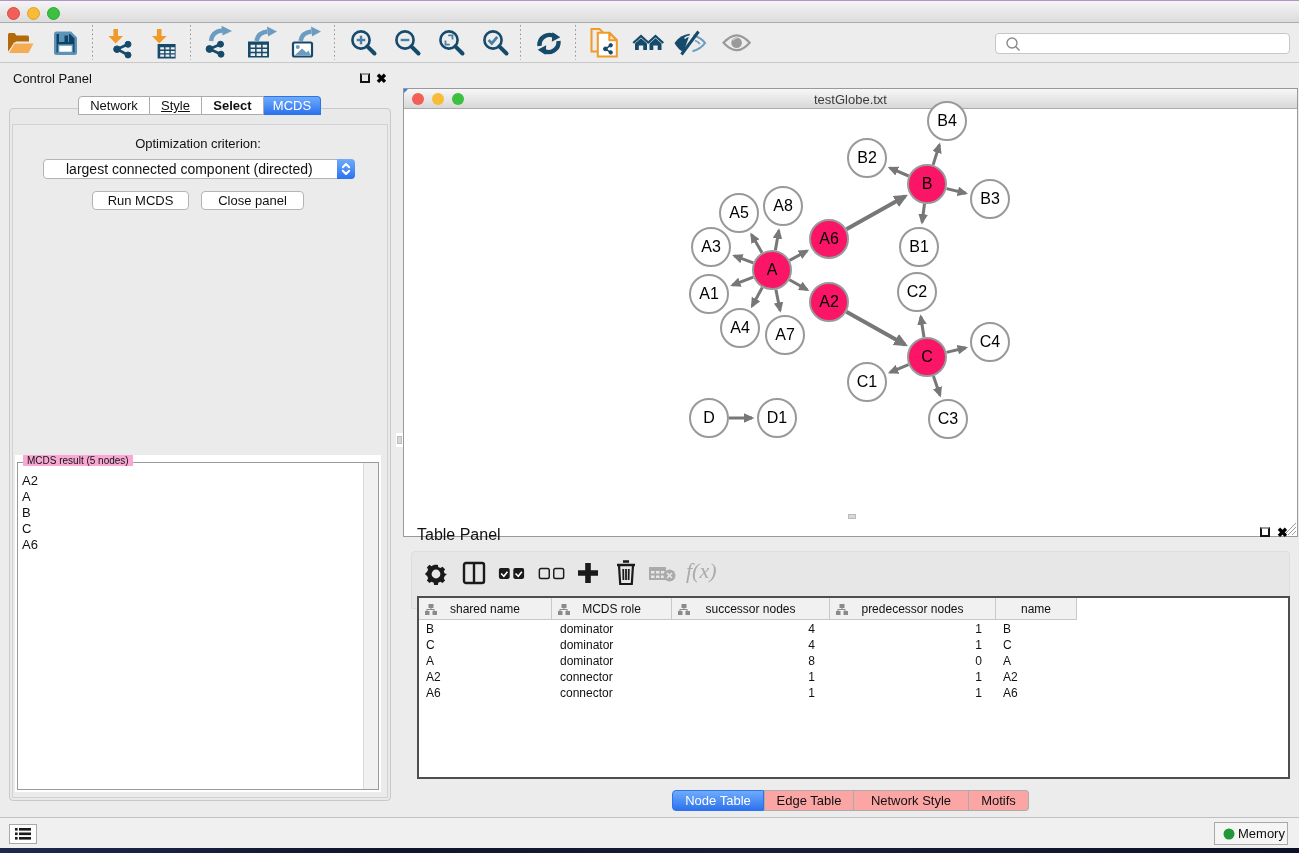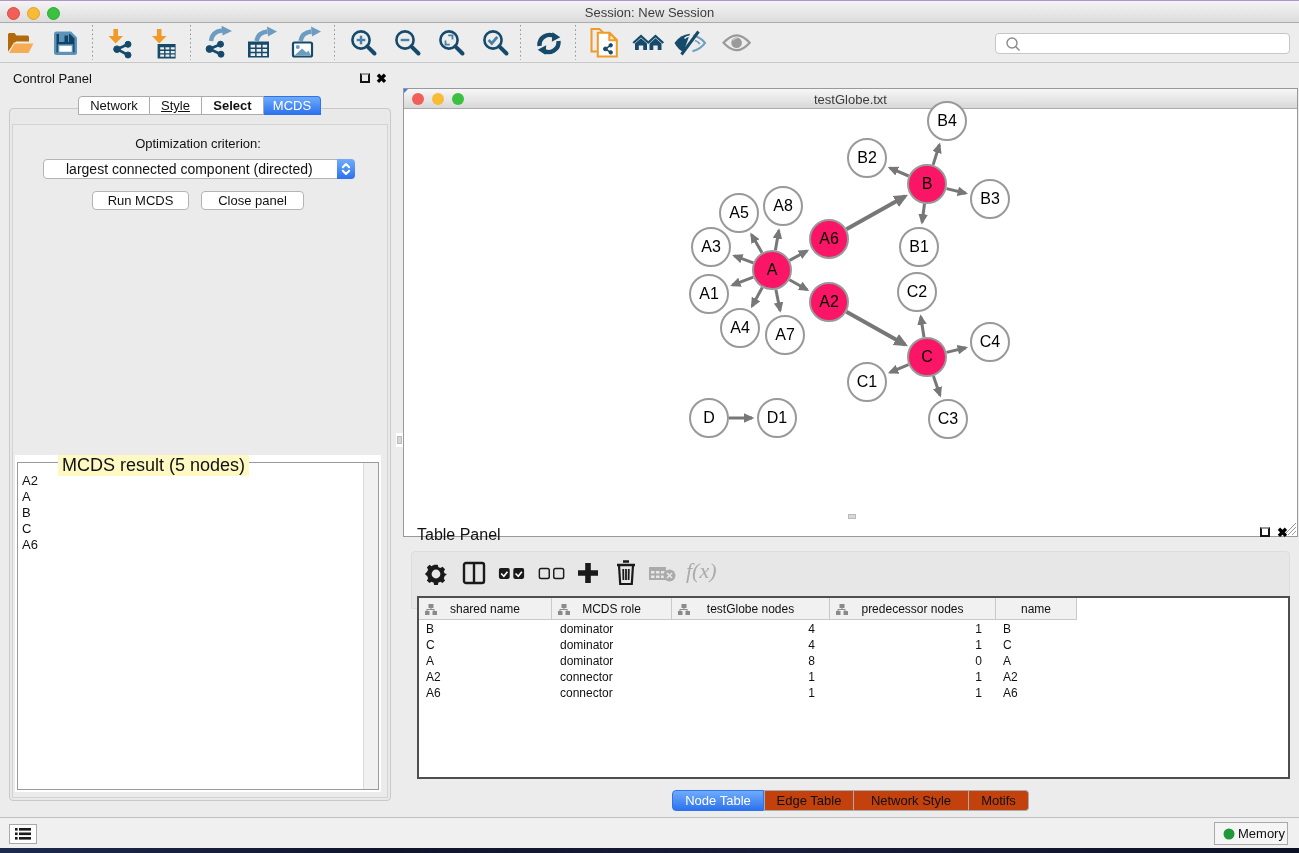--- a/index.html
+++ b/index.html
@@ -30,21 +30,21 @@
 #opt-label{left:0px;top:136px;width:396px;text-align:center;font-size:13px;color:#111;}
 #dropdown{left:43px;top:159px;width:311px;height:20px;background:#fff;
  border:1px solid #B4B4B4;border-radius:4px;color:#111;
  line-height:18px;padding-left:22px;font-size:14px;}
 #dd-step{left:337px;top:159px;width:18px;height:20px;border-radius:0 4px 4px 0;
  background:linear-gradient(#6FACFB,#2D72EE);}
 .btn{position:absolute;top:191px;height:19px;background:#fff;border:1px solid #B4B4B4;
  border-radius:4px;font-size:13px;color:#111;text-align:center;line-height:17px;}
 #mcds-box{left:15px;top:455px;width:366px;height:337px;background:#fff;}
 #mcds-bord{left:17px;top:462px;width:362px;height:328px;border:1px solid #9A9A9A;}
-#mcds-label{left:23px;top:455px;background:#fef9c3;padding:0 4px;font-size:18px;color:#111;margin-left:35px;}
+#mcds-label{left:23px;top:455px;background:#f9a8d4;padding:0 4px;font-size:10px;color:#111;}
 #mcds-items{left:22px;top:473px;font-size:13px;color:#111;line-height:16px;}
 #mcds-scroll{left:363px;top:463px;width:15px;height:326px;background:#F1F1F1;
  border-left:1px solid #DBDBDB;}
 
 #netwin{left:403px;top:64px;width:895px;height:449px;background:#fff;
  border:1px solid #999;margin-top:24px;}
 #net-titlebar{position:absolute;left:0;top:0;width:100%;height:20px;
  background:linear-gradient(#F7F7F7,#D8D8D8);border-bottom:1px solid #ABABAB;}
 #net-titlebar .tl{position:absolute;top:4px;width:12px;height:12px;border-radius:50%;}
 #net-title{position:absolute;top:3px;left:0;width:100%;text-align:center;
@@ -54,38 +54,37 @@
 #tp-float{left:1260px;top:527px;width:10px;height:10px;border:2px solid #151515;border-top-color:#9a9a9a;}
 #tp-close{left:1277px;top:525px;font-size:13px;font-weight:bold;color:#000;}
 #tp-toolbar{left:411px;top:551px;width:879px;height:58px;background:#E7E7E7;
  border:1px solid #DDDDDD;border-radius:4px 4px 0 0;}
 #tbl{left:417px;top:596px;width:873px;height:183px;background:#fff;
  border:2px solid #4E4E4E;}
 .th{position:absolute;top:0;height:22px;background:#F1F1F1;
  border-right:1px solid #C9C9C9;border-bottom:1px solid #C9C9C9;
  font-size:12px;color:#111;text-align:center;line-height:22px;}
 .td{position:absolute;font-size:12px;color:#111;height:16px;line-height:16px;}
-.btab{position:absolute;top:790px;height:21px;background:#c2410c;border:1px solid #ABABAB;
+.btab{position:absolute;top:790px;height:21px;background:#fca5a5;border:1px solid #ABABAB;
  font-size:13px;color:#111;text-align:center;line-height:20px;}
 
 #statusbar{left:0;top:817px;width:1299px;height:31px;background:#F0F0F0;
  border-top:1px solid #C0C0C0;}
 #listbtn{left:9px;top:824px;width:28px;height:20px;background:#FDFDFD;
  border:1px solid #A9A9A9;}
 #membtn{left:1214px;top:822px;width:74px;height:23px;background:#F5F5F5;
  border:1px solid #A9A9A9;font-size:13px;color:#111;}
 #darkstrip{left:0;top:848px;width:1299px;height:5px;
  background:linear-gradient(90deg,#1d2a4e,#10142b 30%,#181c38 60%,#0d1126);}
 </style></head>
 <body>
 <div class="abs" id="titlebar">
  <div class="tl" style="left:7px;background:#F25F58;border:0.5px solid #DD4742;"></div>
  <div class="tl" style="left:27px;background:#F8BB35;border:0.5px solid #DFA02E;"></div>
  <div class="tl" style="left:47px;background:#3BC13F;border:0.5px solid #2EA833;"></div>
- <div id="title-text">Session: New Session</div>
 </div>
 <div class="abs" id="toolbar">
 <svg width="780" height="39" viewBox="0 24 780 39" style="position:absolute;left:0;top:0;">
  <g stroke="#8f8f8f" stroke-width="1" stroke-dasharray="1.5 2.8">
   <line x1="92.5" y1="25" x2="92.5" y2="60"></line>
         <line x1="190.5" y1="25" x2="190.5" y2="60"></line>
   <line x1="334.5" y1="25" x2="334.5" y2="60"></line>
         <line x1="520.5" y1="25" x2="520.5" y2="60"></line>
   <line x1="575.5" y1="25" x2="575.5" y2="60"></line>
       </g>
@@ -363,21 +362,21 @@
         <path d="M1 2 h17 v13 H1 Z M3 6 h3.5 v2.5 H3 Z M8 6 h3.5 v2.5 H8 Z M13 6 h3.5 v2.5 H13 Z M3 10.5 h3.5 v2.5 H3 Z M8 10.5 h3.5 v2.5 H8 Z M13 10.5 h3.5 v2.5 H13 Z" fill-rule="evenodd"></path>
   <circle cx="21.5" cy="10.5" r="6"></circle>
       </g>
   <path d="M19 8 l5 5 m0 -5 l-5 5" stroke="#E7E7E7" stroke-width="1.6"></path>
     </svg>
  <div class="abs" style="left:274px;top:6px;font-family:'Liberation Serif',serif;font-style:italic;font-size:22px;color:#ABABAB;">f(x)</div>
 </div>
 <div class="abs" id="tbl">
  <div class="th" style="left:0;width:133px;">shared name</div>
  <div class="th" style="left:133px;width:120px;">MCDS role</div>
- <div class="th" style="left:253px;width:158px;">testGlobe nodes</div>
+ <div class="th" style="left:253px;width:158px;">successor nodes</div>
  <div class="th" style="left:411px;width:166px;">predecessor nodes</div>
  <div class="th" style="left:577px;width:81px;">name</div>
  <svg class="abs" style="left:6px;top:6px;" width="12" height="11" viewBox="0 0 12 11">
       <g fill="#8a8a8a">
         <rect x="3.5" y="0" width="5" height="4"></rect>
         <rect x="0" y="7" width="4.5" height="4"></rect>
         <rect x="7.5" y="7" width="4.5" height="4"></rect>
         <path d="M5.5 4 h1 v2 h-4 v1.5 h-1 V5 h8 v2 h-1 V6 h-3 Z"></path>
       </g>
     </svg>

